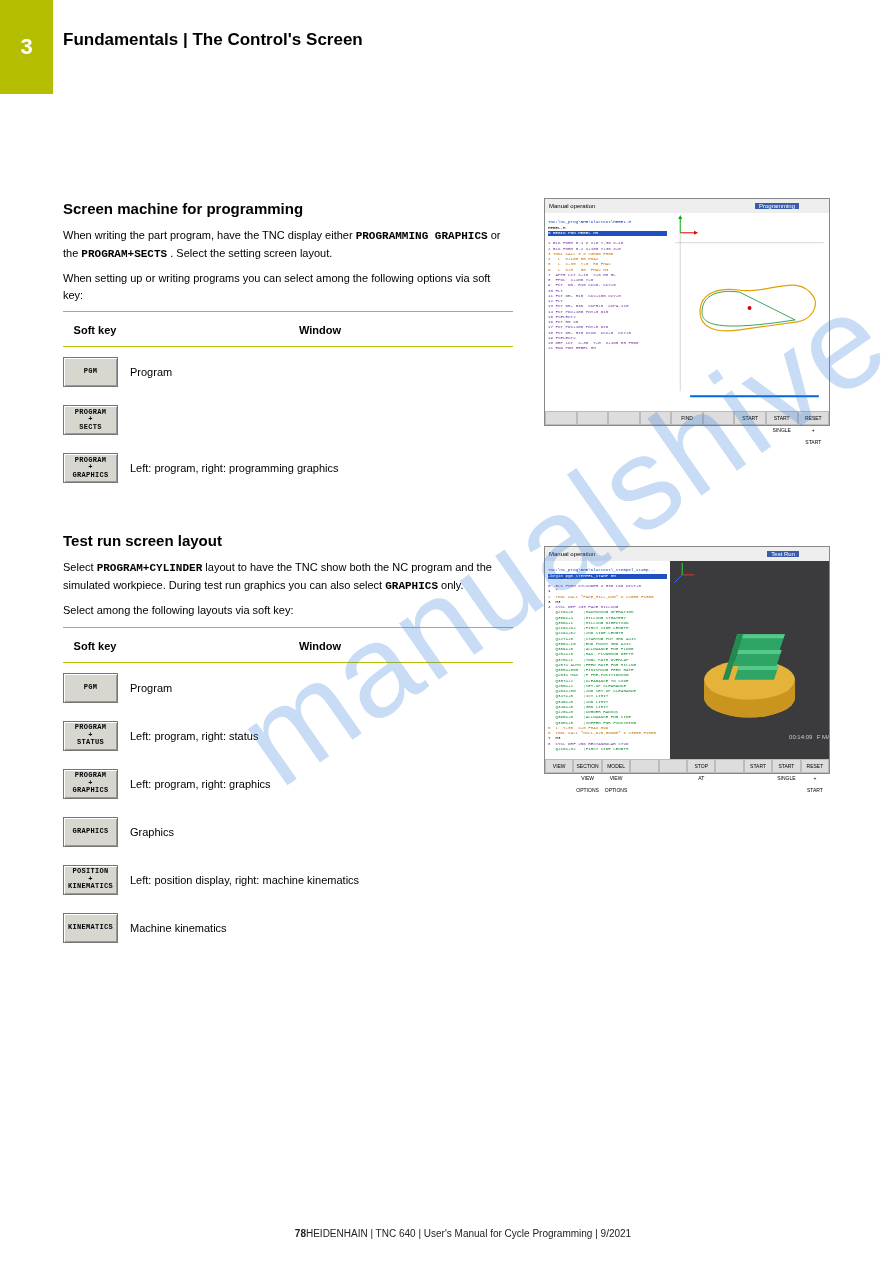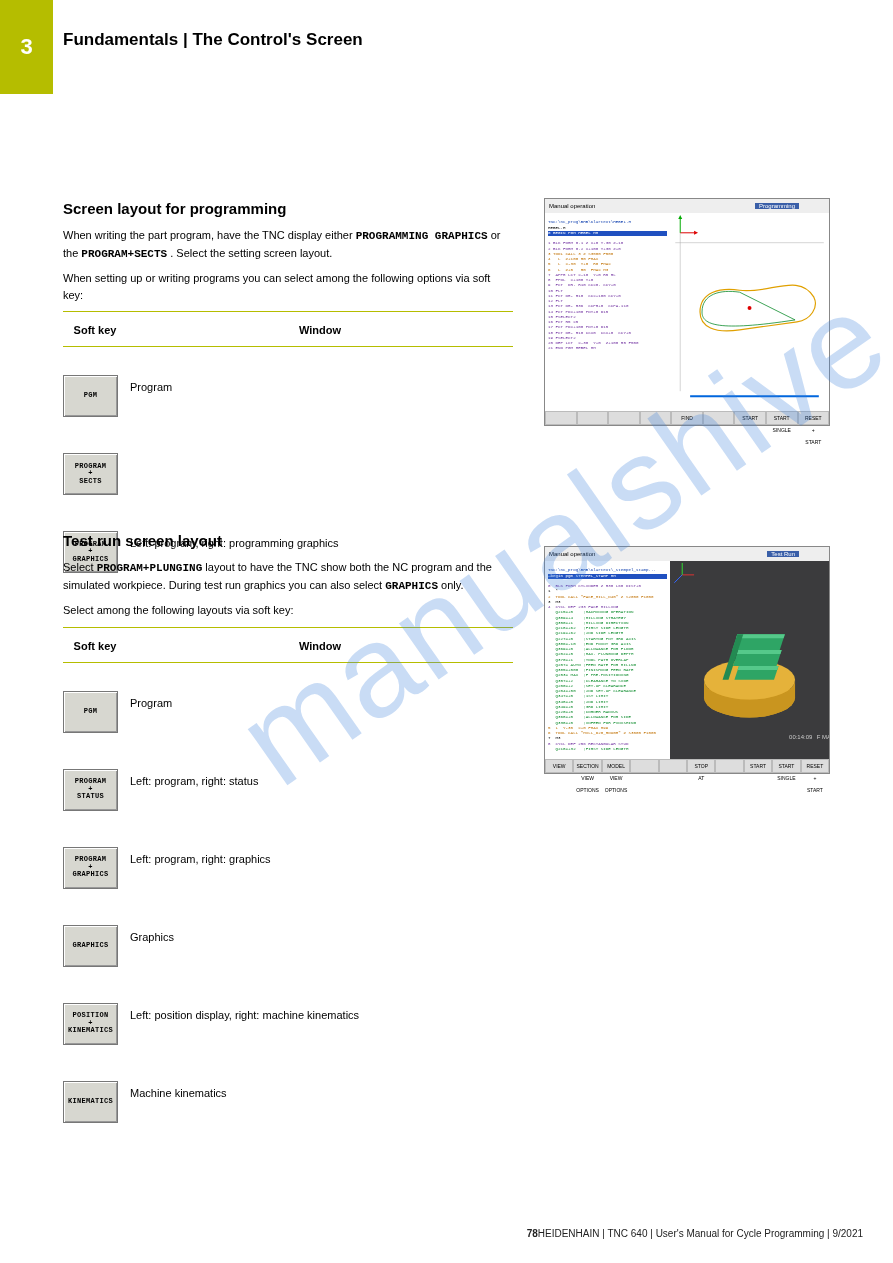--- a/index.html
+++ b/index.html
@@ -58,35 +58,34 @@
   .thead-row .c1 { width: 64px; }
   .thead-row .c2 { flex: 1; }
   .row {
     display: flex;
     align-items: center;
     padding: 4px 0 14px 0;
     border-bottom: 0 none;
     min-height: 42px;
   }
   .sk-btn {
-    width: 55px; height: 42px;
+    width: 55px; height: 30px;
     background: #d7d7d0;
     border: 1px solid #777;
     display: flex;
     align-items: center;
     justify-content: center;
     font-family: "Courier New", monospace;
     font-size: 7px;
     font-weight: bold;
     text-align: center;
     line-height: 1.05;
     letter-spacing: 0.3px;
     color: #000;
     box-shadow: inset 1px 1px 0 #fff, inset -1px -1px 0 #999;
-    margin-top: 18px;
   }
   .row .meaning {
     font-size: 11px;
     padding-left: 12px;
     flex: 1;
   }
   .screenshot {
     position: absolute;
     width: 286px;
     border: 1px solid #888;
@@ -132,38 +131,38 @@
     transform: rotate(-35deg);
     pointer-events: none;
     font-weight: normal;
     letter-spacing: 2px;
   }
   .footer {
     position: absolute;
     left: 63px; right: 30px; bottom: 24px;
     font-size: 10px;
     display: flex;
-    justify-content: flex-end;
+    justify-content: center;
     color: #222;
   }
   .footer .pg { font-weight: bold; }
 </style>
 </head>
 <body>
 
 <div class="green-tab">
   <div style="color:#fff;font-weight:bold;font-size:22px;text-align:center;padding-top:34px;">3</div>
 </div>
 
 <div class="header">
   <div class="chap">Fundamentals | The Control's Screen</div>
 </div>
 
 <div class="col-left sec1">
-  <div class="section-head">Screen layout for programming</div>
+  <div class="section-head">Screen machine for programming</div>
   <p class="body-text">
     <span>When writing the part program, have the TNC display either </span>
     <span class="kw">PROGRAMMING GRAPHICS</span>
     <span> or the </span>
     <span class="kw">PROGRAM+SECTS</span>
     <span>. Select the setting screen layout.</span>
   </p>
   <p class="body-text">When setting up or writing programs you can select among the following options via soft key:</p>
 
   <div class="rule-y"></div>
@@ -188,21 +187,21 @@
 GRAPHICS</div>
         <div class="meaning">Left: program, right: programming graphics</div>
       </div>
     </div>
 </div>
 
 <div class="col-left sec2">
   <div class="section-head">Test run screen layout</div>
   <p class="body-text">
     <span>Select </span>
-    <span class="kw">PROGRAM+PLUNGING</span>
+    <span class="kw">PROGRAM+CYLINDER</span>
     <span> layout to have the TNC show both the NC program and the simulated workpiece. During test run graphics you can also select </span>
     <span class="kw">GRAPHICS</span>
     <span> only.</span>
   </p>
   <p class="body-text">Select among the following layouts via soft key:</p>
 
   <div class="rule-y"></div>
   <div class="thead-row">
     <div class="c1">Soft key</div>
     <div class="c2">Window</div>

